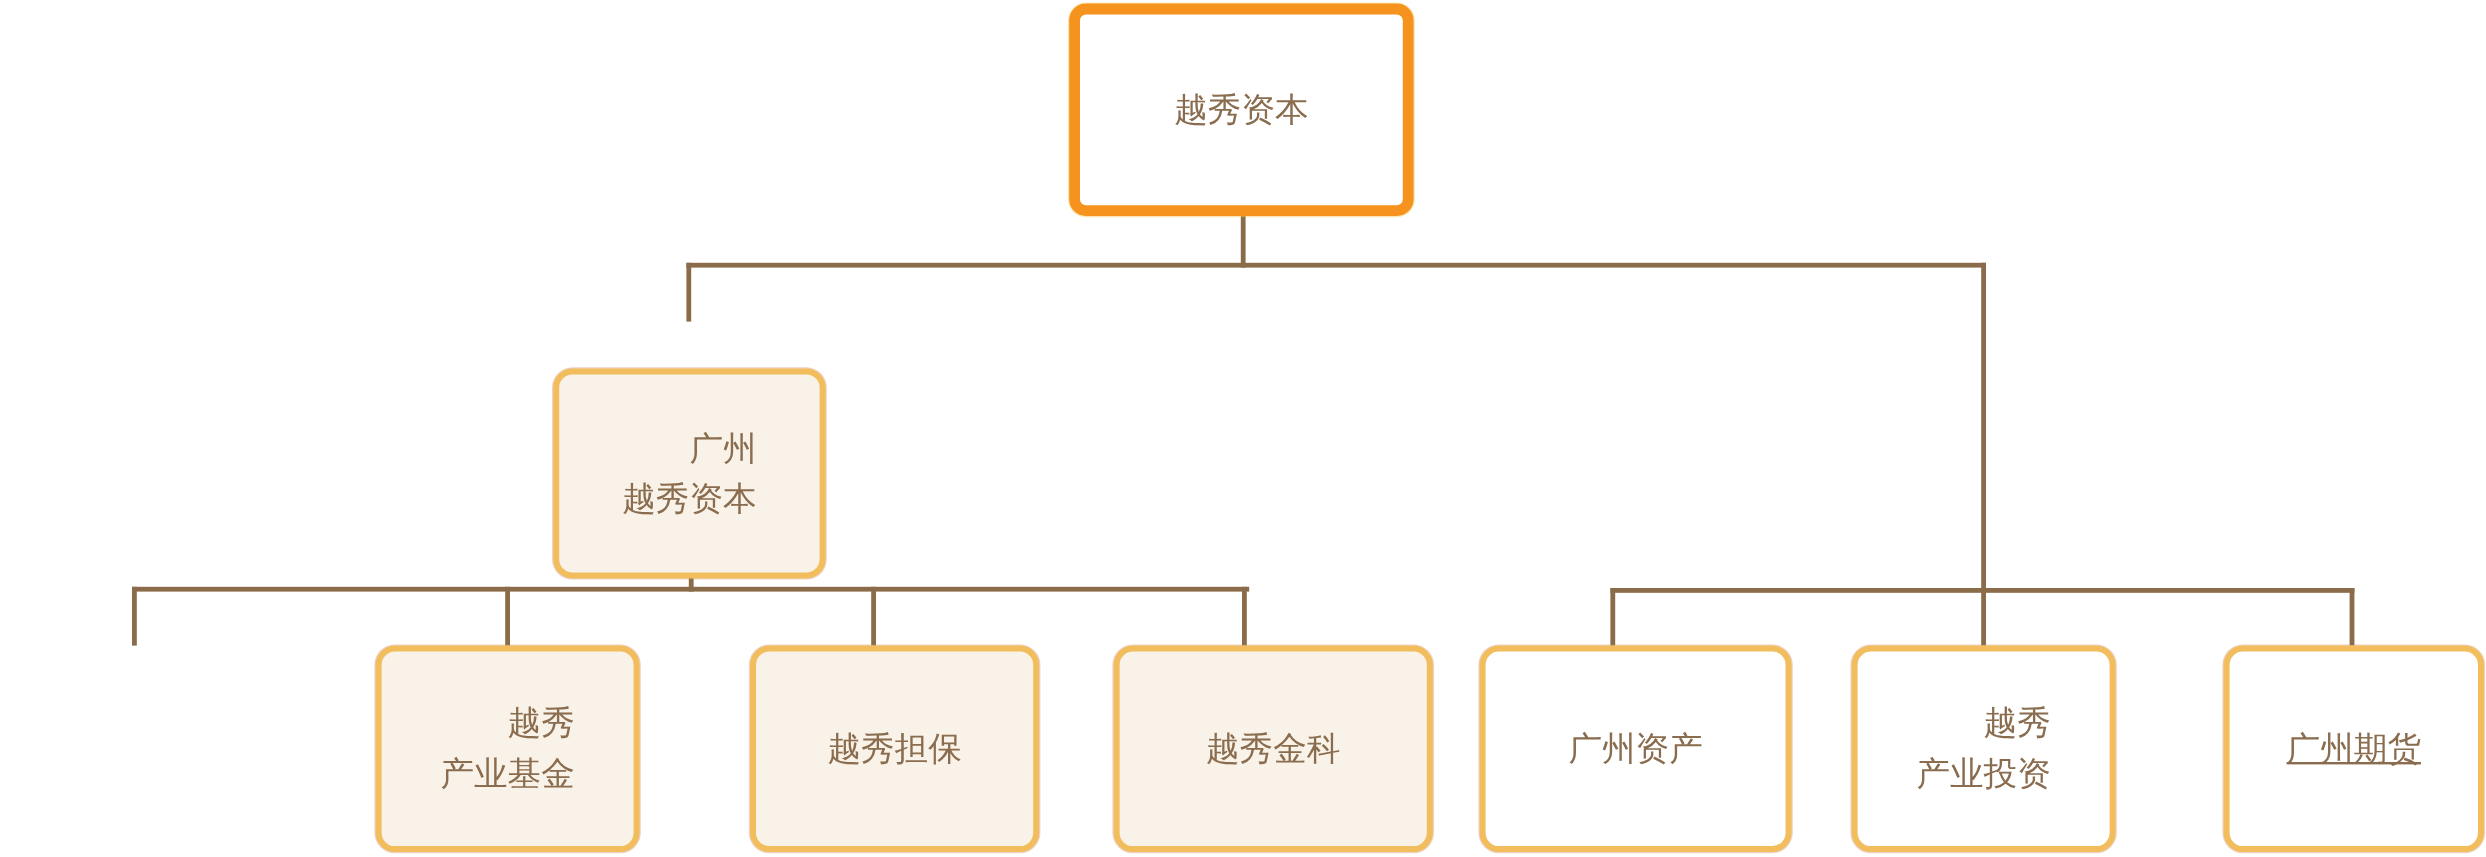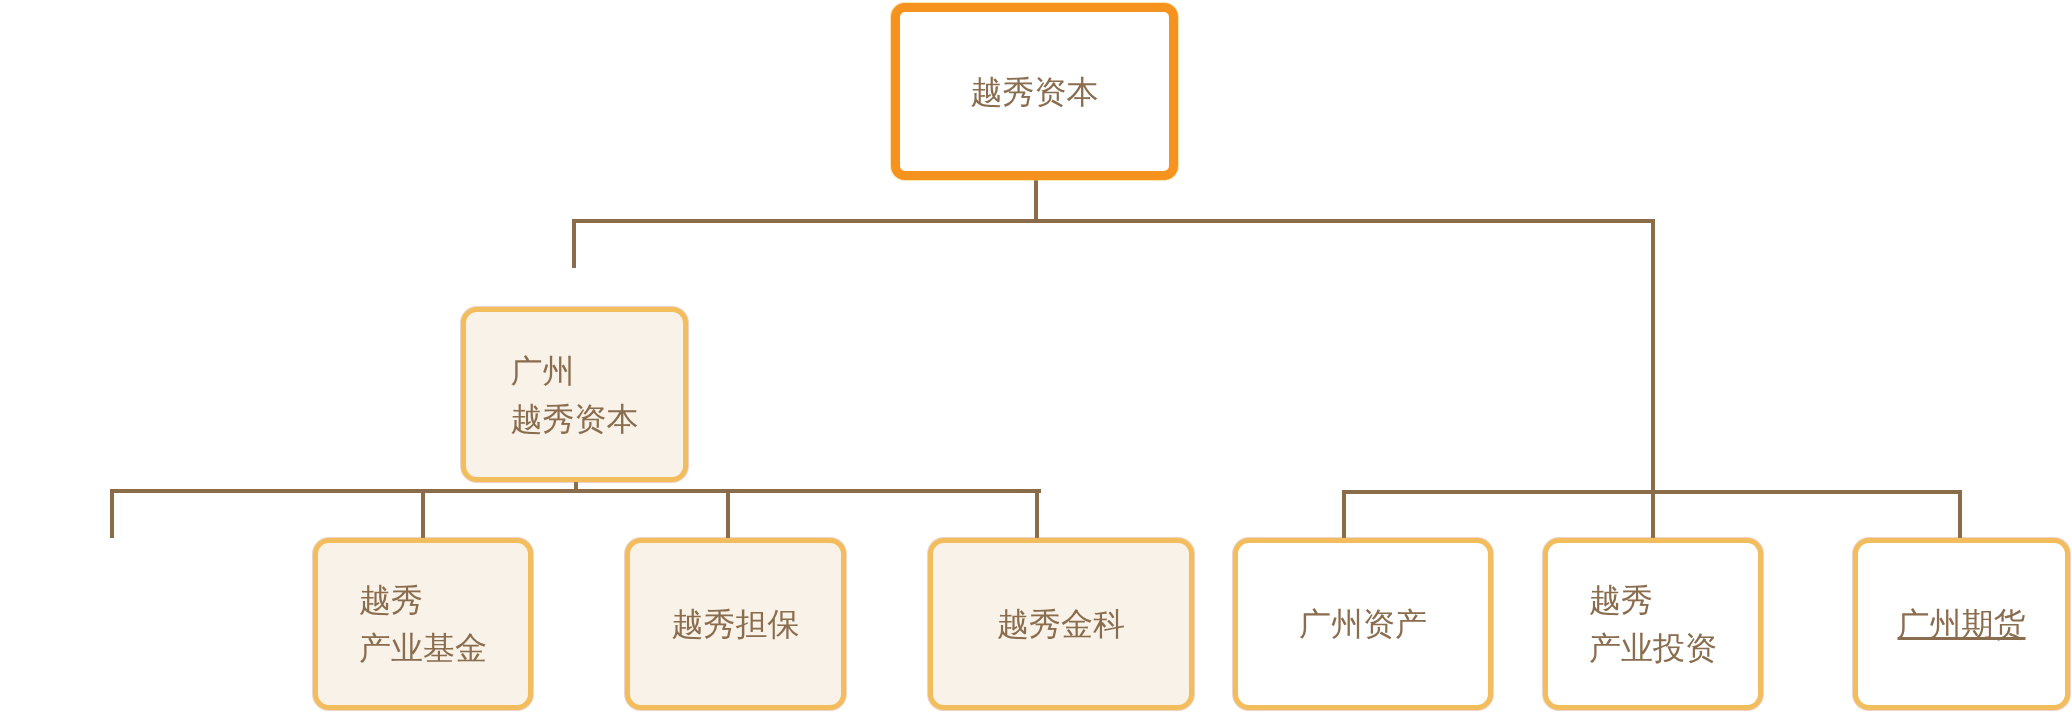--- a/index.html
+++ b/index.html
@@ -14,23 +14,23 @@
   .canvas{
     position:relative;
     width:2072px;height:714px;
     font-family:"Liberation Sans","DejaVu Sans",sans-serif;
     overflow:hidden;
   }
   .node{
     position:absolute;
     box-sizing:border-box;
     display:flex;align-items:center;justify-content:center;
-    text-align:left;
+    text-align:right;
     color:var(--text);
-    font-size:32px;
+    font-size:28px;
     line-height:1.5;
     white-space:pre-line;
     border-radius:16px;
   }
   .node-root{
     left:891px;top:3px;width:287px;height:177px;
     border:9px solid var(--root-border);
     background:var(--fill-white);
     border-radius:14px;
     box-shadow:0 0 0 1px rgba(246,200,80,0.45);
@@ -44,21 +44,21 @@
     left:461px;top:268px;width:227px;height:175px;
     border:5px solid var(--child-border);
     background:var(--fill-cream);
     box-shadow:0 0 0 1px rgba(205,125,90,0.35);
     margin-top:39px;
   }
   .cream{background:var(--fill-cream);}
   .white{background:var(--fill-white);}
   .c1{left:3px;width:221px;}
   .c2{left:313px;width:220px;}
-  .c3{left:625px;width:221px;}
+  .c3{left:625px;width:241px;}
   .c4{left:928px;width:266px;}
   .c5{left:1233px;width:260px;}
   .c6{left:1543px;width:220px;}
   .c7{left:1853px;width:217px;text-decoration:underline;}
   .line{position:absolute;background:var(--connector);}
   .l-root-v{left:1034px;top:180px;width:4px;height:43px;}
   .l-top-h{left:572px;top:219px;width:1083px;height:4px;}
   .l-l2-drop{left:572px;top:219px;width:4px;height:49px;}
   .l-l2-down{left:574px;top:443px;width:4px;height:50px;}
   .l-left-h{left:110px;top:489px;width:931px;height:4px;}

